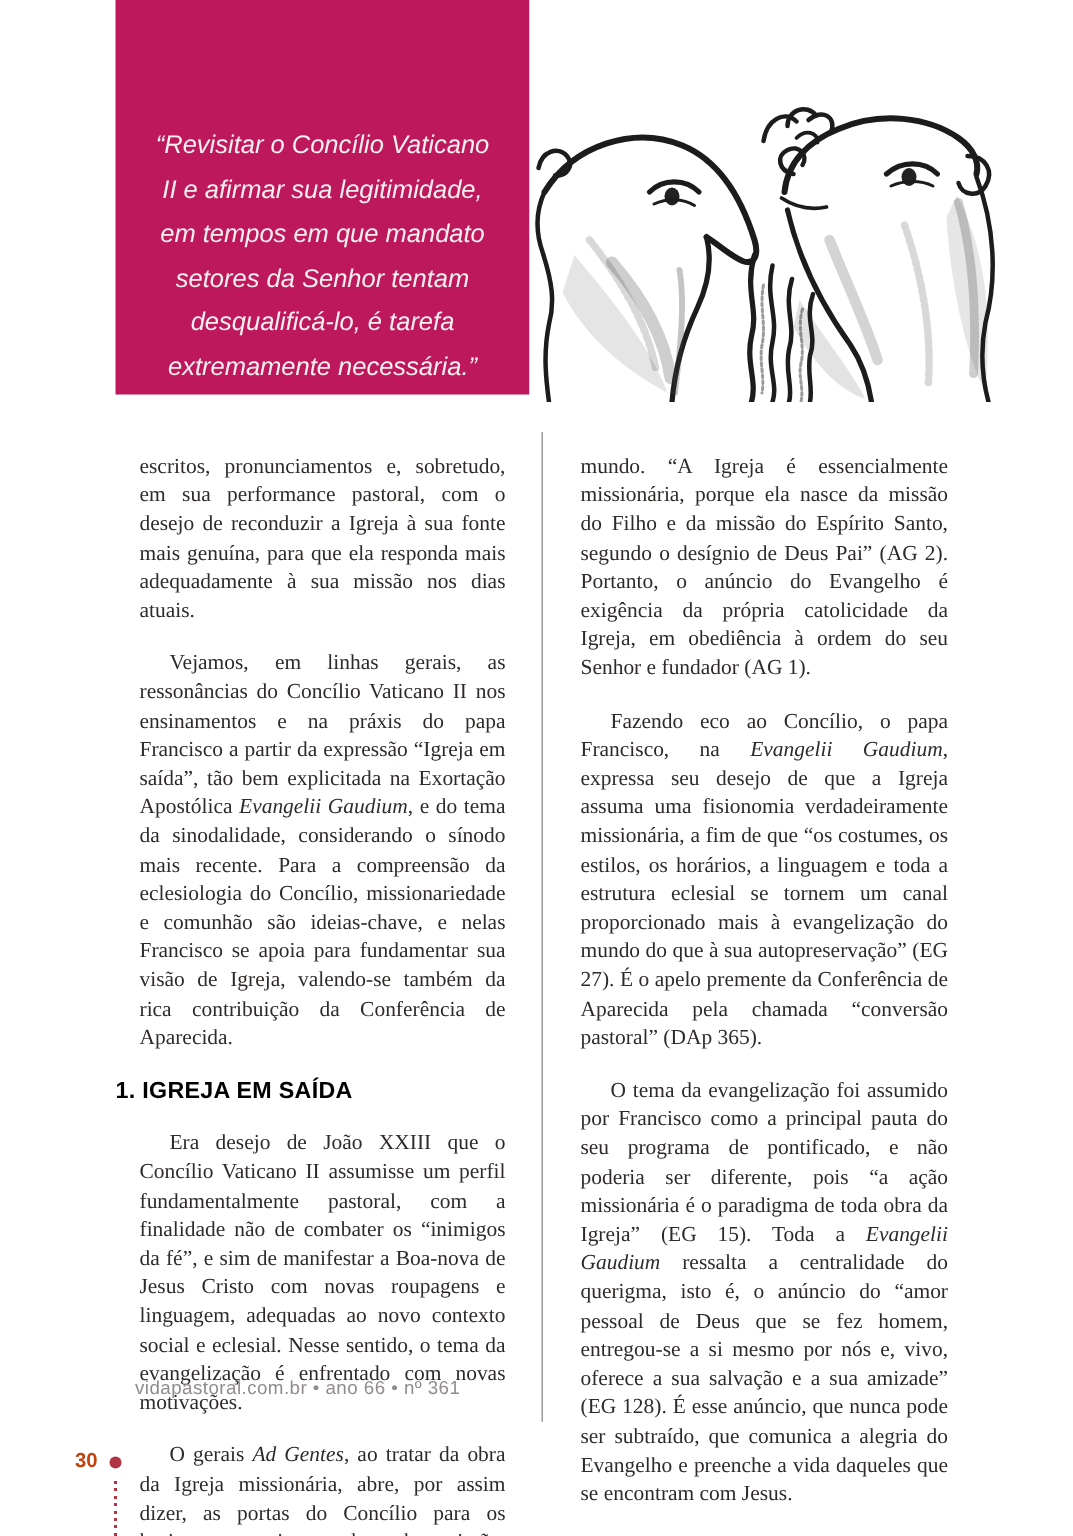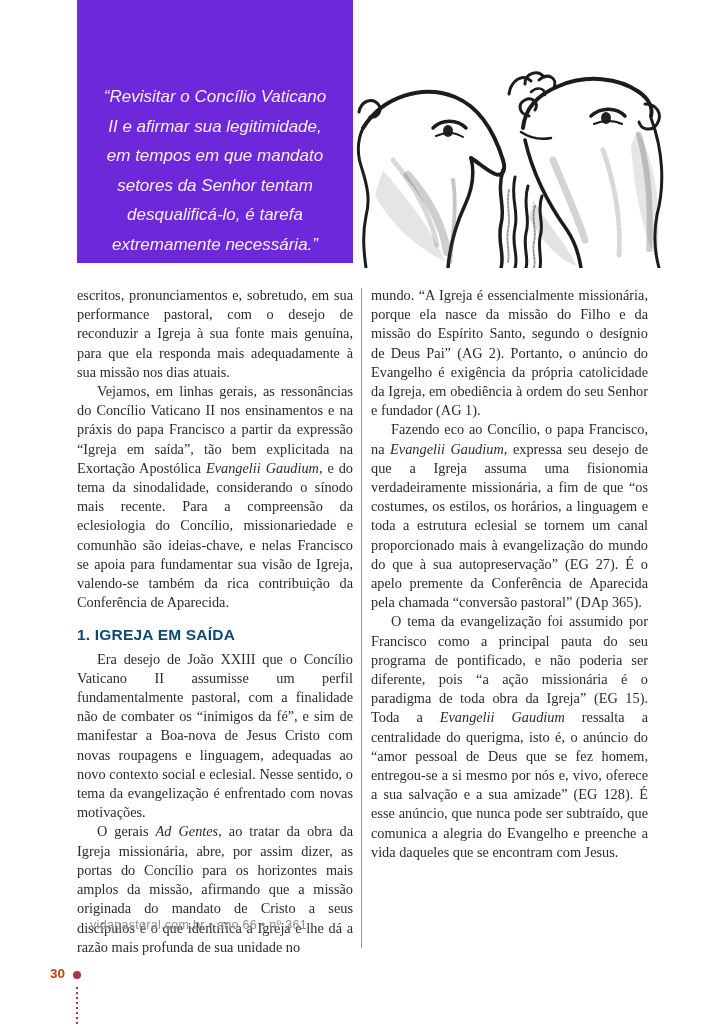--- a/index.html
+++ b/index.html
@@ -3,49 +3,49 @@
 <meta charset="utf-8">
 <style>
   html,body{margin:0;padding:0;background:#ffffff;}
   .page{
     position:relative;width:715px;height:1024px;background:#ffffff;
     overflow:hidden;font-family:"Liberation Serif", serif;
   }
   
   .quote-box{
     position:absolute;left:77px;top:0;width:276px;height:263px;
-    background:#6d28d9;
+    background:#be185d;
   }
   .quote-text{
     position:absolute;top:82px;left:14px;right:14px;
     text-align:center;
     font-family:"Liberation Sans", sans-serif;
     font-style:italic;font-weight:400;
     color:#f8efee;font-size:17px;line-height:29.5px;
   }
   
   .illustration{
     position:absolute;left:353px;top:0;width:362px;height:268px;background:#ffffff;
   }
   .illustration svg{display:block;width:100%;height:100%;}
   
   .col{
     position:absolute;top:286px;
     color:#2e2a27;font-size:14.3px;line-height:19.2px;text-align:justify;
   }
   .col-left{left:77px;width:276px;}
   .col-right{left:371px;width:277px;}
-  .col p{margin:0;}
+  .col p{margin:16px;}
   .col p.indent{text-indent:20px;}
   .col .it{font-style:italic;}
   .section-heading{
     margin:13px 0 5px 0;
     font-family:"Liberation Sans", sans-serif;
     font-weight:700;font-size:15.5px;letter-spacing:.2px;
-    color:#0c4a6e;text-align:left;text-indent:0;
+    color:#000000;text-align:left;text-indent:0;
   }
   .divider{
     position:absolute;left:361px;top:288px;width:1px;height:660px;background:#9d9a97;
   }
   
   .footer-pagenum{
     position:absolute;left:50px;top:966px;
     font-family:"Liberation Sans", sans-serif;font-weight:700;
     font-size:13.5px;color:#c2410c;
   }

